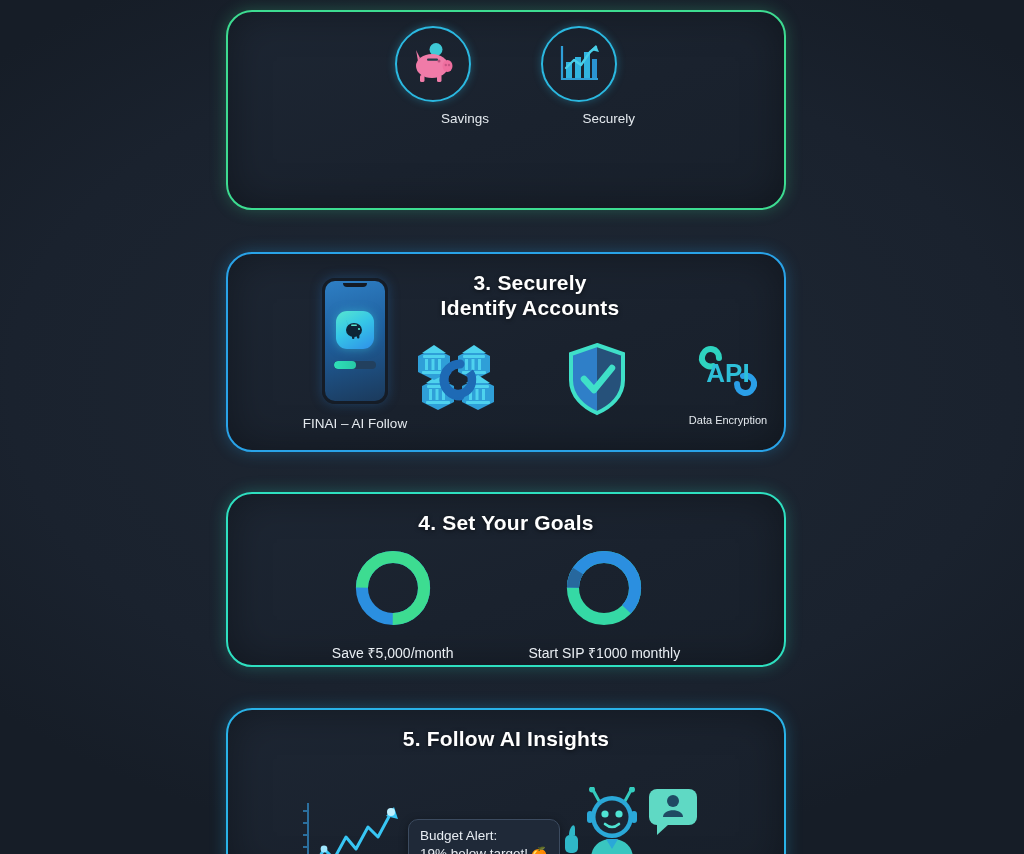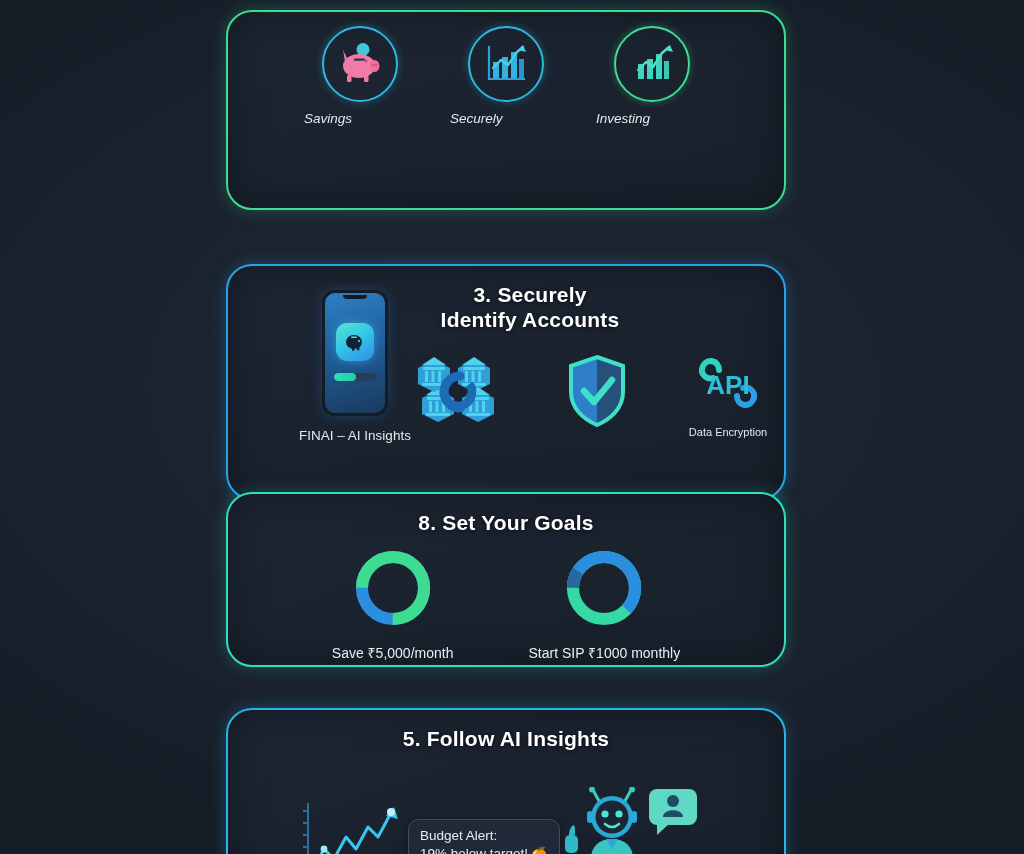--- a/index.html
+++ b/index.html
@@ -28,34 +28,34 @@
     letter-spacing: .2px;
     text-shadow: 0 1px 4px rgba(0,0,0,.6);
     line-height: 1.2;
   }
 
   
   #card-need { top: 10px; height: 200px; border-color: #3ddc91;
     box-shadow: 0 0 16px rgba(61,220,145,.28), inset 0 0 40px rgba(0,0,0,.35); }
   #card-need .card-title { margin-top: 19px; }
   .need-row { display: flex; justify-content: center; gap: 34px; margin-top: 14px; }
-  .need-item { width: 112px; text-align: left; font-style: italic; }
+  .need-item { width: 112px; text-align: right; }
   .circ {
     width: 76px; height: 76px; margin: 0 auto;
     border-radius: 50%;
     border: 2.4px solid #2bb8e0;
     display: flex; align-items: center; justify-content: center;
     position: relative;
   }
   .circ.green { border-color: #3ddc91; box-shadow: 0 0 9px rgba(61,220,145,.35);}
   .circ.blue  { box-shadow: 0 0 9px rgba(43,184,224,.35);}
   .need-label { margin-top: 9px; color: #e4e9ee; font-size: 13.5px; }
 
   
-  #card-connect { top: 264px; height: 236px; border-color: #29a3e8;
+  #card-connect { top: 252px; height: 200px; border-color: #29a3e8;
     box-shadow: 0 0 16px rgba(41,163,232,.3), inset 0 0 40px rgba(0,0,0,.35); padding-left: 48px; }
   #card-connect .card-title { margin-top: 16px; }
   .phone-wrap { position: absolute; left: 62px; top: 24px; text-align: center; width: 130px; }
   .phone {
     width: 66px; height: 126px; margin: 0 auto;
     border-radius: 13px;
     background: linear-gradient(165deg, #2e7fc4 0%, #1f5f9e 45%, #1b3a5c 100%);
     border: 3px solid #151c26;
     box-shadow: 0 0 12px rgba(40,120,200,.35);
     position: relative;
@@ -140,33 +140,20 @@
             <rect x="20" y="15" width="6" height="21" fill="#31b4e0"></rect>
             <rect x="29" y="10" width="6" height="26" fill="#31b4e0"></rect>
             <rect x="37" y="17" width="5" height="19" fill="#2a93d2"></rect>
             <polyline points="11,26 19,18 26,23 35,10 41,5" fill="none" stroke="#49cfe8" stroke-width="2.4" stroke-linecap="round" stroke-linejoin="round"></polyline>
             <polygon points="41,3 44,10 36,8" fill="#49cfe8"></polygon>
           </svg>
         </div>
         <div class="need-label">Securely</div>
       </div>
 
-      <div class="need-item">
-        <div class="circ green">
-          <svg width="48" height="44" viewBox="0 0 48 44">
-            <rect x="10" y="22" width="6" height="15" fill="#3fd4c0"></rect>
-            <rect x="19" y="17" width="6" height="20" fill="#3fd4c0"></rect>
-            <rect x="28" y="12" width="6" height="25" fill="#3fd4c0"></rect>
-            <rect x="36" y="19" width="5" height="18" fill="#38c8b4"></rect>
-            <polyline points="10,28 18,20 25,25 34,11 41,5" fill="none" stroke="#4fe0c4" stroke-width="2.4" stroke-linecap="round" stroke-linejoin="round"></polyline>
-            <polygon points="42,3 45,10 37,8" fill="#4fe0c4"></polygon>
-          </svg>
-        </div>
-        <div class="need-label">Investing</div>
-      </div>
 
     </div>
   </div>
 
   <div class="card" id="card-connect">
     <div class="card-title">
       <span>3. Securely</span><br>
       <span>Identify Accounts</span>
     </div>
 
@@ -180,21 +167,21 @@
             <rect x="9" y="17" width="2.4" height="4" rx="1" fill="#0e2436"></rect>
             <rect x="14" y="16.5" width="2.4" height="4" rx="1" fill="#0e2436"></rect>
             <rect x="8" y="6.5" width="6" height="1.6" rx=".8" fill="#57e6cf"></rect>
             <circle cx="16" cy="11" r="1.1" fill="#57e6cf"></circle>
           </svg>
         </div>
         <div class="pbar">
             <i></i>
           </div>
       </div>
-      <div class="phone-label">FINAI – AI Insights</div>
+      <div class="phone-label">FINAI – AI Follow</div>
     </div>
 
     <div class="c2-icons">
 
       <div class="c2-cell">
         <svg width="104" height="74" viewBox="0 0 104 74">
           <g fill="#2f9fd8">
             <polygon points="8,44 24,36 40,44 40,60 24,68 8,60"></polygon>
           </g>
           <g fill="#4ed2ee">
@@ -259,21 +246,21 @@
           <path d="M48 42 C48 52, 60 54, 64 46 C68 38, 60 32, 54 34" fill="none" stroke="#2a9fe8" stroke-width="6" stroke-linecap="round"></path>
           <text x="39" y="40" text-anchor="middle" font-family="Liberation Sans, sans-serif" font-size="26" font-weight="bold" fill="#2ebfd8">API</text>
         </svg>
         <div class="cap">Data Encryption</div>
       </div>
 
     </div>
   </div>
 
   <div class="card" id="card-goals">
-    <div class="card-title">8. Set Your Goals</div>
+    <div class="card-title">4. Set Your Goals</div>
 
     <div class="goal-row">
 
       <div class="goal-item">
         <svg width="82" height="82" viewBox="0 0 42 42">
           <circle cx="21" cy="21" r="15.9" fill="none" stroke="#2b8fe0" stroke-width="6.2"></circle>
           <circle cx="21" cy="21" r="15.9" fill="none" stroke="#3ddc91" stroke-width="6.2" stroke-dasharray="75 25" stroke-dashoffset="25" transform="rotate(-90 21 21)"></circle>
         </svg>
         <div class="goal-label">Save ₹5,000/month</div>
       </div>

